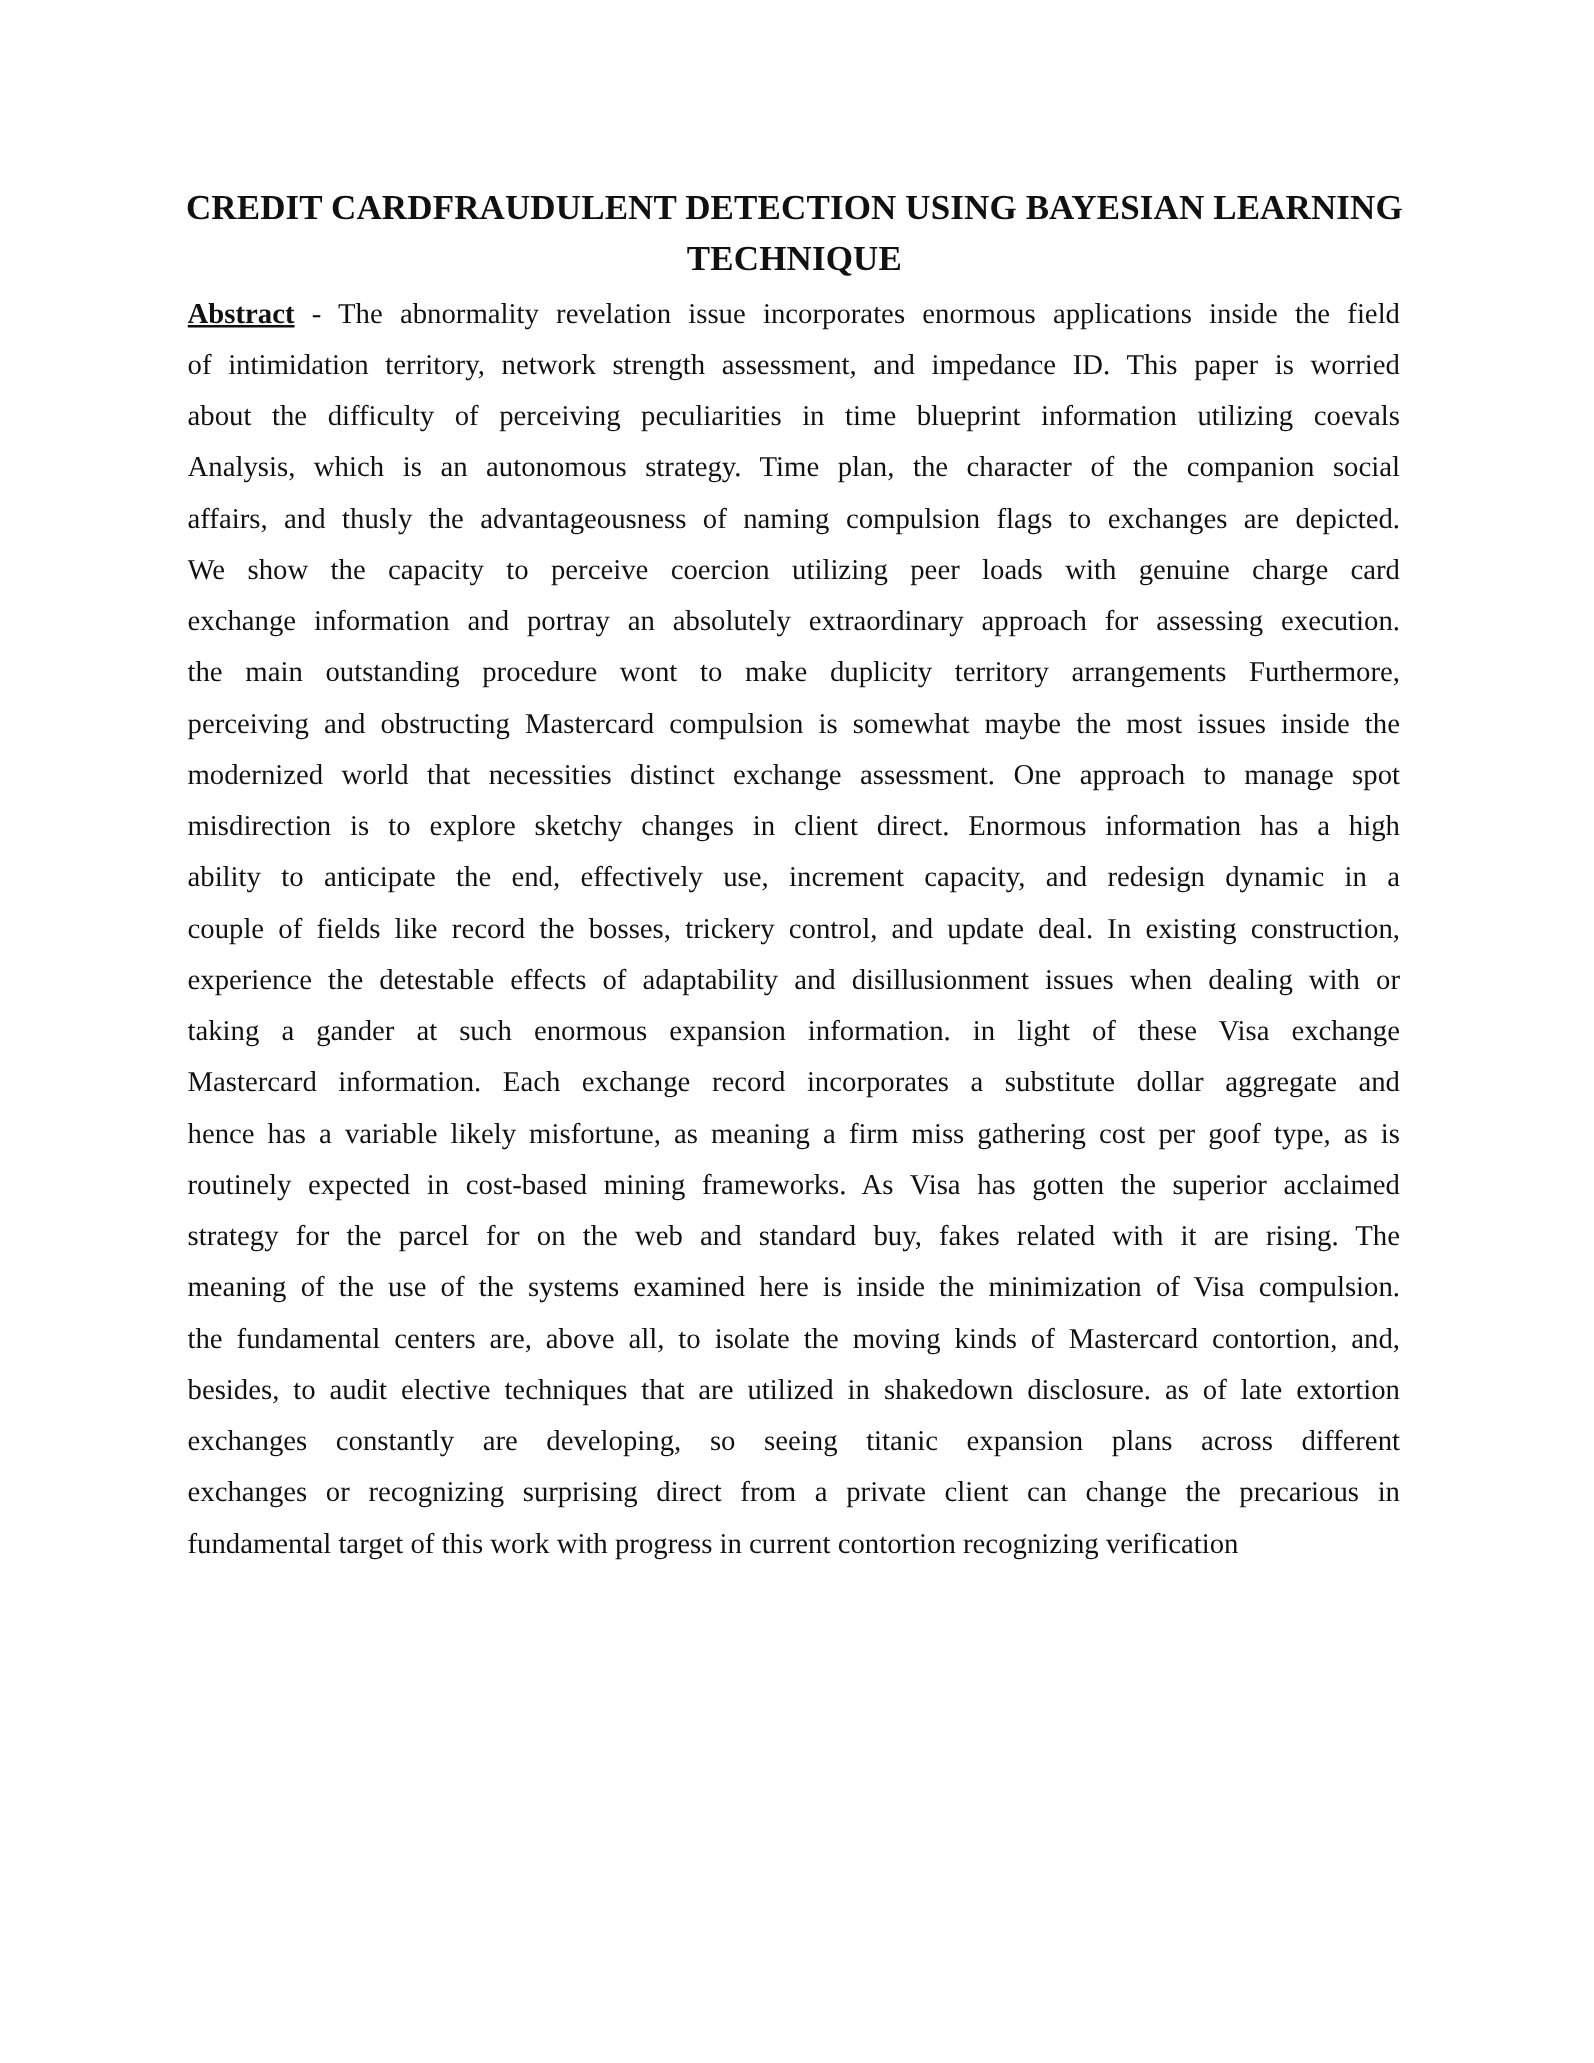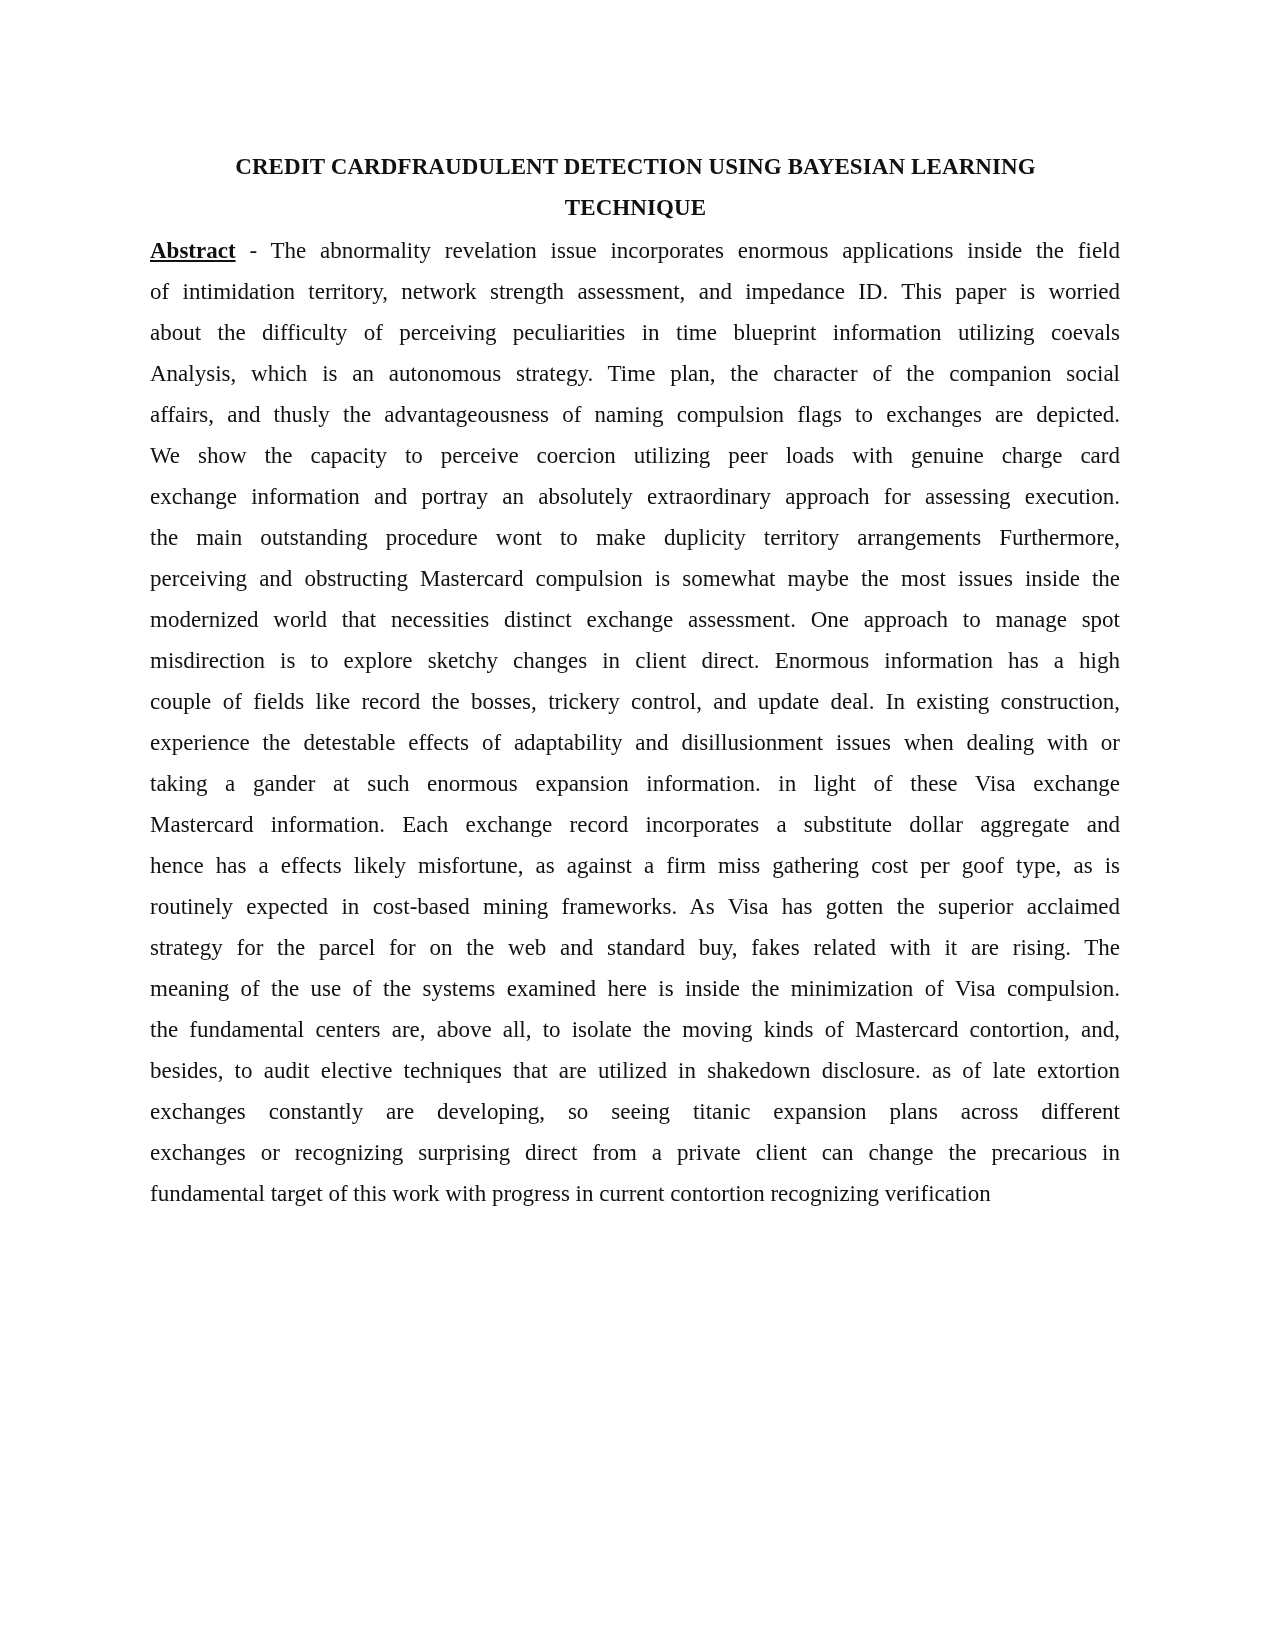--- a/index.html
+++ b/index.html
@@ -23,21 +23,21 @@
       height: 1650px;
       background: #ffffff;
     }
     .title {
       position: absolute;
       left: 143px;
       width: 985px;
       top: 146px;
       text-align: center;
       font-weight: bold;
-      font-size: 23px;
+      font-size: 28px;
       line-height: 41px;
       letter-spacing: 0.1px;
     }
     .body-text {
       position: absolute;
       left: 150px;
       width: 970px;
       top: 230px;
       font-size: 23px;
       line-height: 41px;
@@ -73,25 +73,26 @@
     <span class="line">of intimidation territory, network strength assessment, and impedance ID. This paper is worried</span>
     <span class="line">about the difficulty of perceiving peculiarities in time blueprint information utilizing coevals</span>
     <span class="line">Analysis, which is an autonomous strategy. Time plan, the character of the companion social</span>
     <span class="line">affairs, and thusly the advantageousness of naming compulsion flags to exchanges are depicted.</span>
     <span class="line">We show the capacity to perceive coercion utilizing peer loads with genuine charge card</span>
     <span class="line">exchange information and portray an absolutely extraordinary approach for assessing execution.</span>
     <span class="line">the main outstanding procedure wont to make duplicity territory arrangements Furthermore,</span>
     <span class="line">perceiving and obstructing Mastercard compulsion is somewhat maybe the most issues inside the</span>
     <span class="line">modernized world that necessities distinct exchange assessment. One approach to manage spot</span>
     <span class="line">misdirection is to explore sketchy changes in client direct. Enormous information has a high</span>
+    <span class="line">ability to anticipate the end, effectively use, increment capacity, and redesign dynamic in a</span>
     <span class="line">couple of fields like record the bosses, trickery control, and update deal. In existing construction,</span>
     <span class="line">experience the detestable effects of adaptability and disillusionment issues when dealing with or</span>
     <span class="line">taking a gander at such enormous expansion information. in light of these Visa exchange</span>
     <span class="line">Mastercard information. Each exchange record incorporates a substitute dollar aggregate and</span>
-    <span class="line">hence has a effects likely misfortune, as against a firm miss gathering cost per goof type, as is</span>
+    <span class="line">hence has a variable likely misfortune, as meaning a firm miss gathering cost per goof type, as is</span>
     <span class="line">routinely expected in cost-based mining frameworks. As Visa has gotten the superior acclaimed</span>
     <span class="line">strategy for the parcel for on the web and standard buy, fakes related with it are rising. The</span>
     <span class="line">meaning of the use of the systems examined here is inside the minimization of Visa compulsion.</span>
     <span class="line">the fundamental centers are, above all, to isolate the moving kinds of Mastercard contortion, and,</span>
     <span class="line">besides, to audit elective techniques that are utilized in shakedown disclosure. as of late extortion</span>
     <span class="line">exchanges constantly are developing, so seeing titanic expansion plans across different</span>
     <span class="line">exchanges or recognizing surprising direct from a private client can change the precarious in</span>
     <span class="line last">fundamental target of this work with progress in current contortion recognizing verification</span>
   </div>
 

